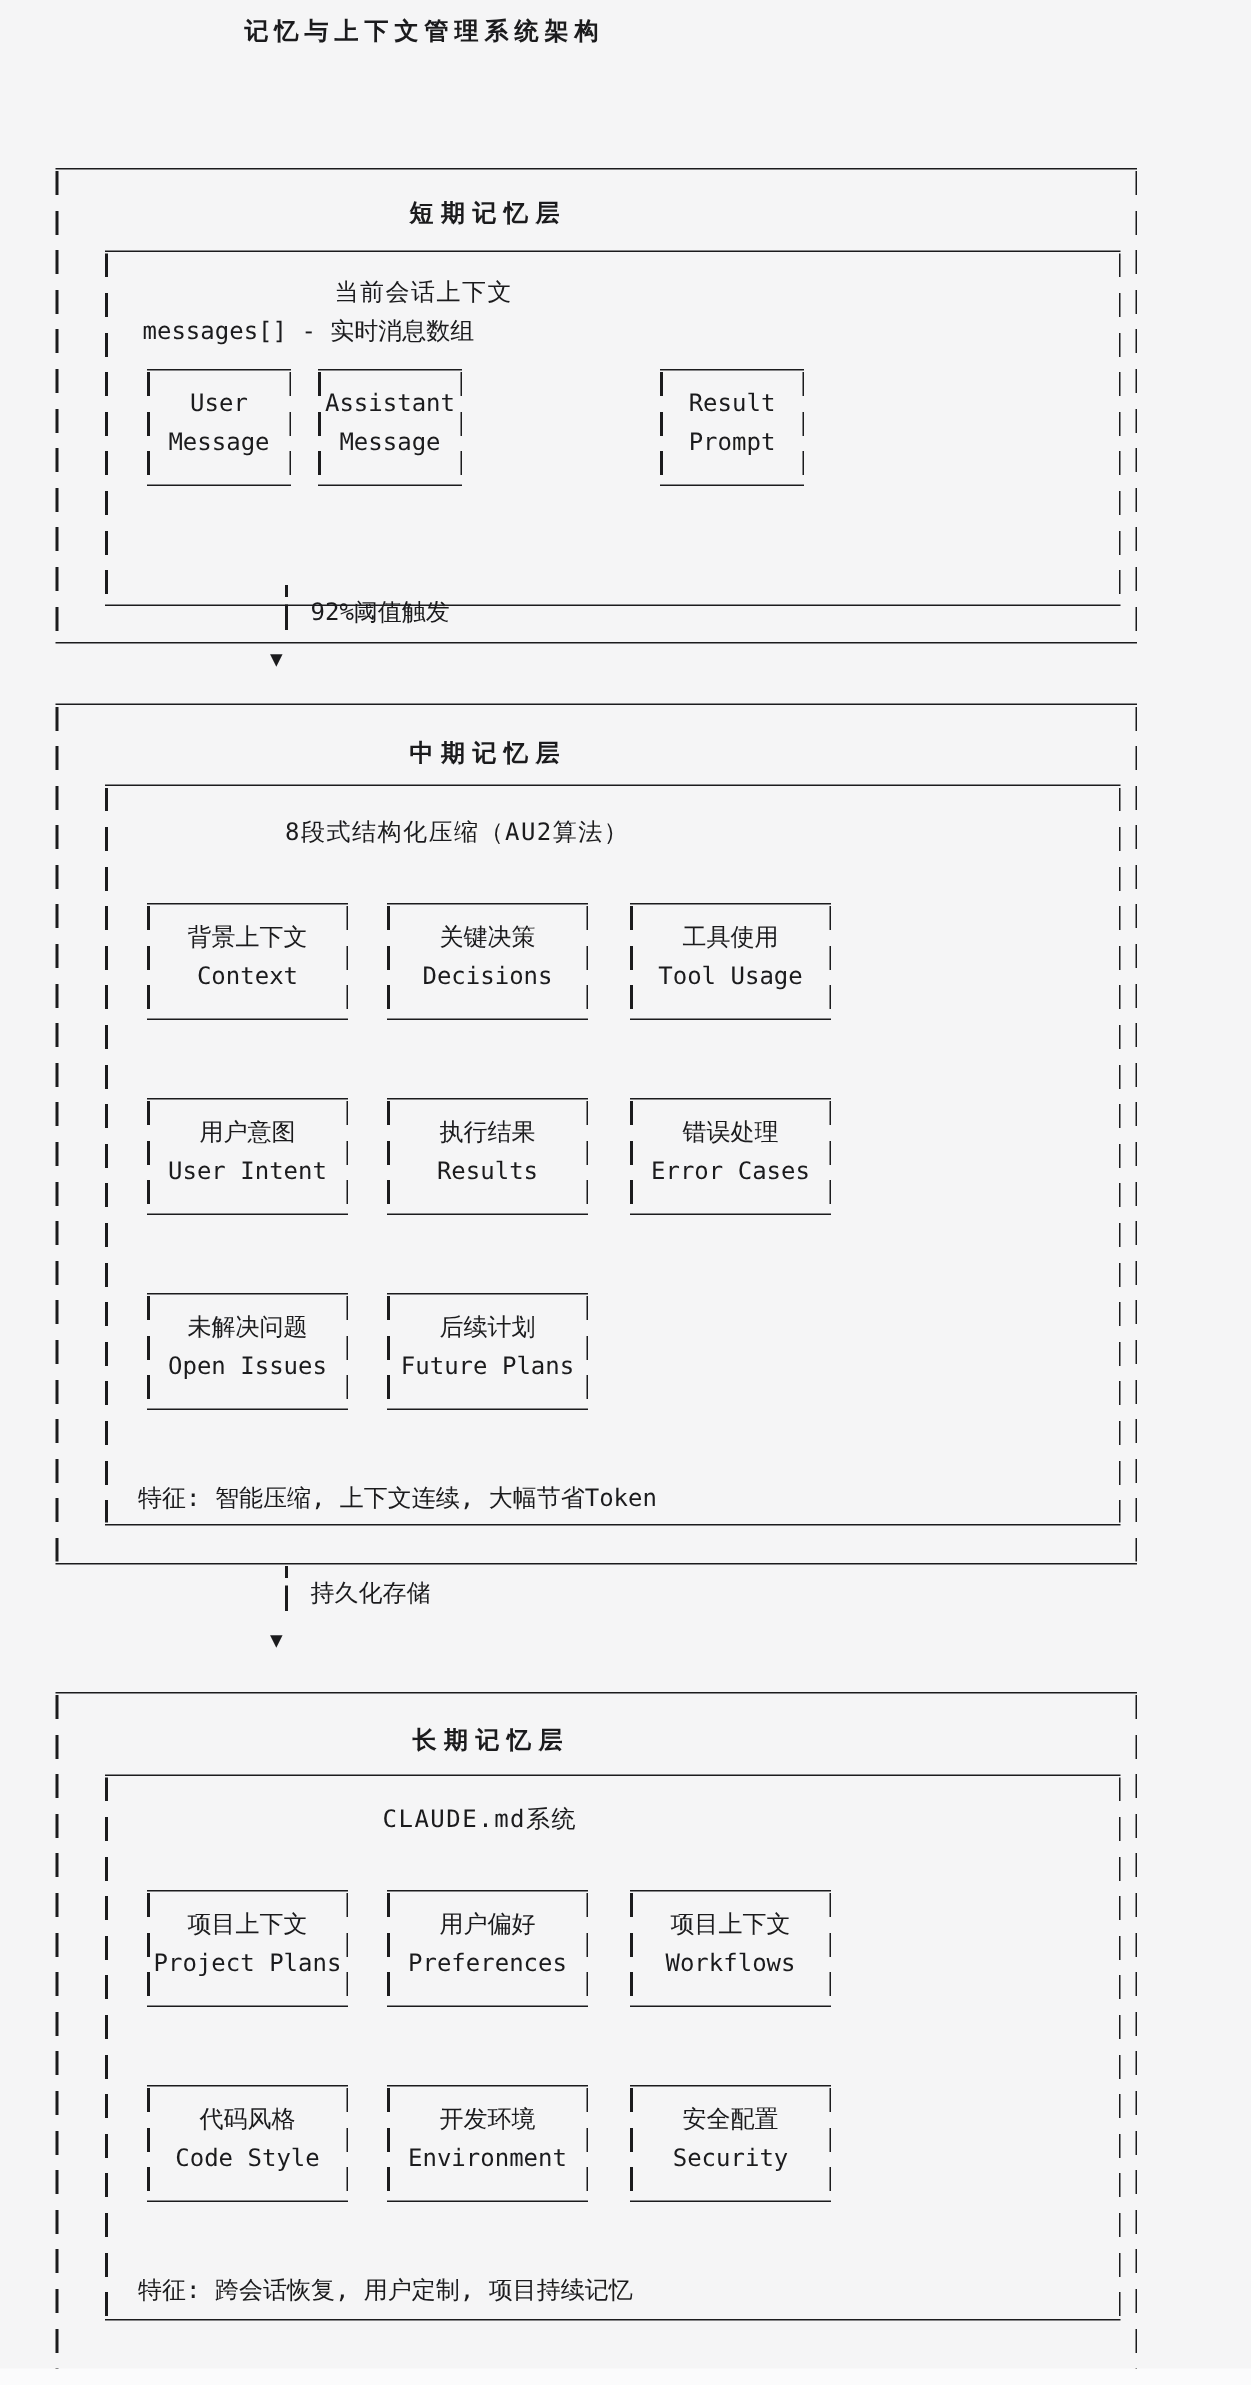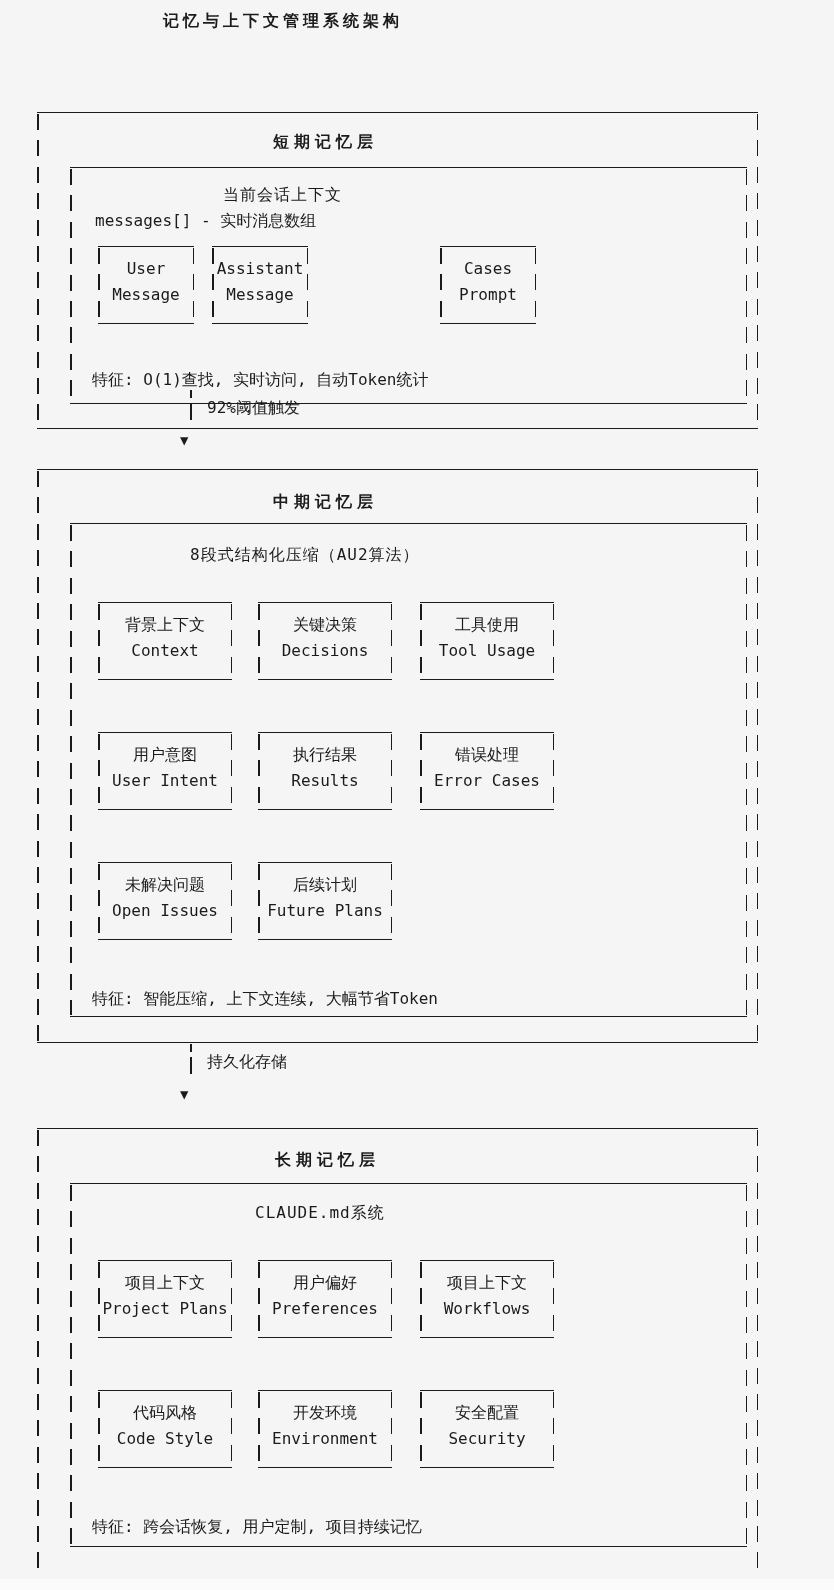--- a/index.html
+++ b/index.html
@@ -95,25 +95,24 @@
       <div class="row">
         <div class="mbox abox s0">
           <div class="bline">User</div>
           <div class="bline">Message</div>
         </div>
         <div class="mbox abox s1">
           <div class="bline">Assistant</div>
           <div class="bline">Message</div>
         </div>
         <div class="mbox abox s3">
-          <div class="bline">Cases</div>
+          <div class="bline">Result</div>
           <div class="bline">Prompt</div>
         </div>
       </div>
-      <div class="cap">特征: O(1)查找, 实时访问, 自动Token统计</div>
     </div>
   </div>
 
   <div id="a1" class="arrow">
     <div class="stub"></div>
     <div class="vpipe"></div>
     <div class="albl">92%阈值触发</div>
     <div class="tri">▼</div>
   </div>
 

